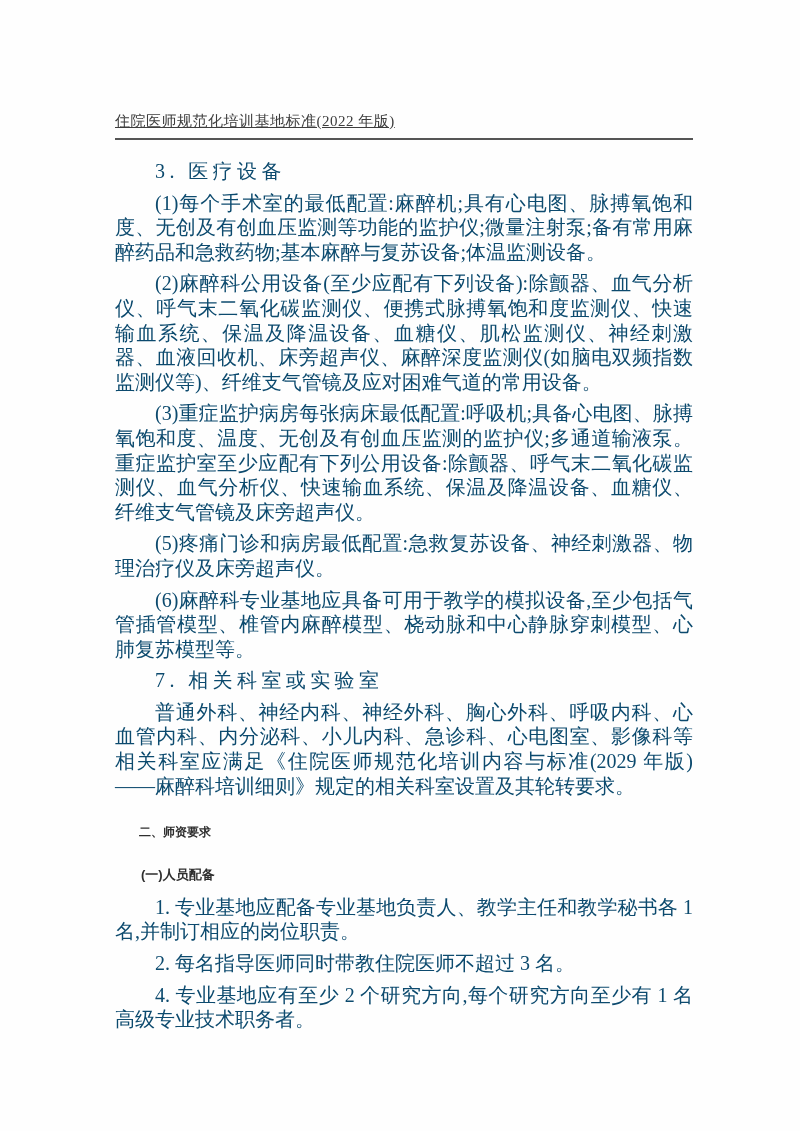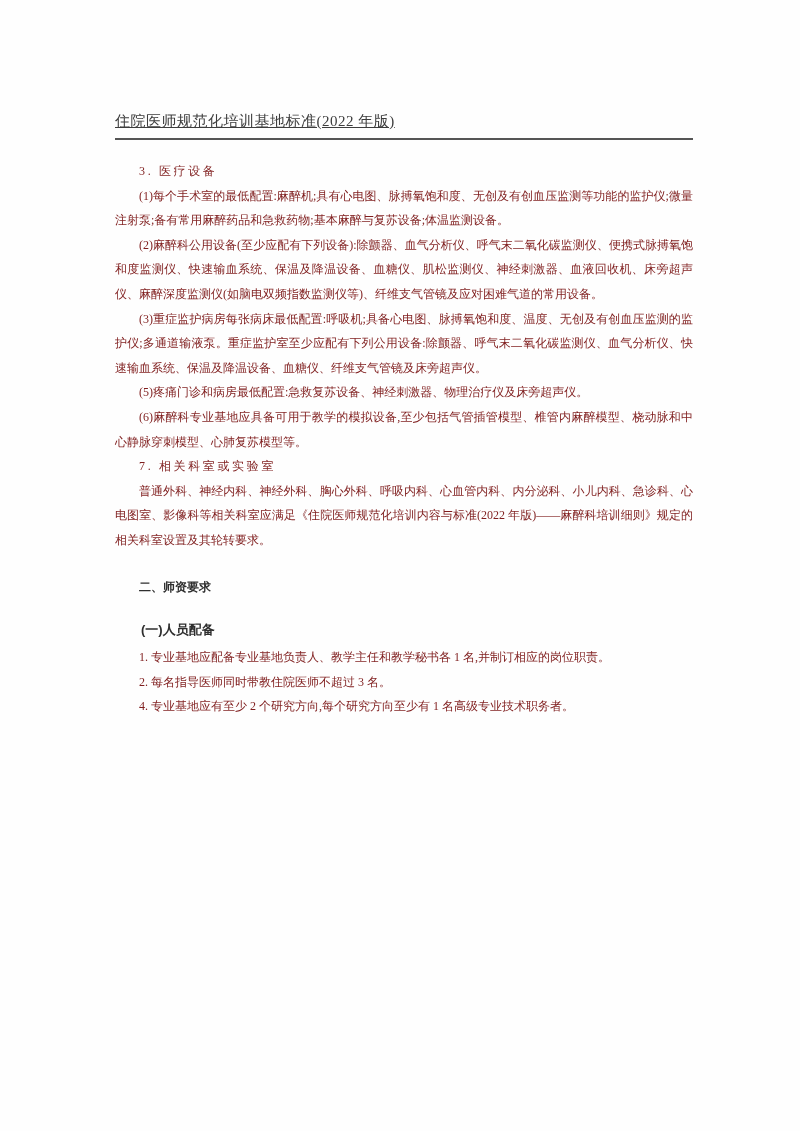--- a/index.html
+++ b/index.html
@@ -19,26 +19,27 @@
     font-size: 15px;
     color: #3d3d3d;
     letter-spacing: 0.5px;
     padding-bottom: 7px;
     border-bottom: 2px solid #555;
     margin-bottom: 19px;
     text-decoration: underline;
   }
   .body-text p,
   .body-text h3 {
-    font-size: 12px;
+    font-size: 20px;
     line-height: 24.6px;
     text-align: justify;
     text-indent: 2em;
     font-weight: normal;
-    color: #7f1d1d;
+    color: #0c4a6e;
+    margin-top: 7px;
   }
   .body-text p { text-justify: inter-ideograph; }
   .sub-heading {
     letter-spacing: 0.22em;
     font-size: 15.5px;
   }
   .section-heading {
     font-family: "Liberation Sans", "DejaVu Sans", sans-serif;
     font-weight: bold;
     font-size: 12px;
@@ -82,21 +83,21 @@
 
     <p>(3)重症监护病房每张病床最低配置:呼吸机;具备心电图、脉搏氧饱和度、温度、无创及有创血压监测的监护仪;多通道输液泵。重症监护室至少应配有下列公用设备:除颤器、呼气末二氧化碳监测仪、血气分析仪、快速输血系统、保温及降温设备、血糖仪、纤维支气管镜及床旁超声仪。</p>
 
 
     <p>(5)疼痛门诊和病房最低配置:急救复苏设备、神经刺激器、物理治疗仪及床旁超声仪。</p>
 
     <p>(6)麻醉科专业基地应具备可用于教学的模拟设备,至少包括气管插管模型、椎管内麻醉模型、桡动脉和中心静脉穿刺模型、心肺复苏模型等。</p>
 
     <h3 class="sub-heading">7. 相关科室或实验室</h3>
 
-    <p>普通外科、神经内科、神经外科、胸心外科、呼吸内科、心血管内科、内分泌科、小儿内科、急诊科、心电图室、影像科等相关科室应满足《住院医师规范化培训内容与标准(2022 年版)——麻醉科培训细则》规定的相关科室设置及其轮转要求。</p>
+    <p>普通外科、神经内科、神经外科、胸心外科、呼吸内科、心血管内科、内分泌科、小儿内科、急诊科、心电图室、影像科等相关科室应满足《住院医师规范化培训内容与标准(2029 年版)——麻醉科培训细则》规定的相关科室设置及其轮转要求。</p>
 
     <h2 class="section-heading">二、师资要求</h2>
 
     <h4 class="bold-sub-heading">(一)人员配备</h4>
 
     <p>1. 专业基地应配备专业基地负责人、教学主任和教学秘书各 1 名,并制订相应的岗位职责。</p>
 
     <p>2. 每名指导医师同时带教住院医师不超过 3 名。</p>
 
 

